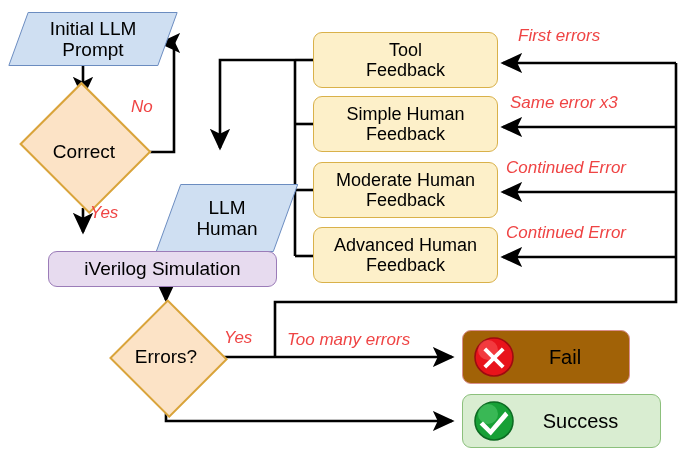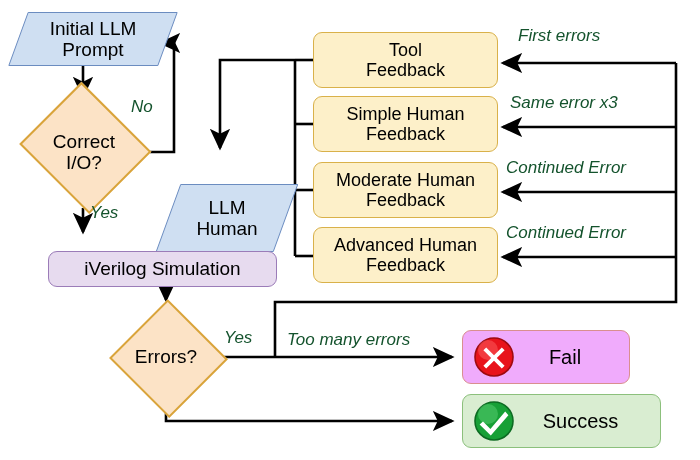--- a/index.html
+++ b/index.html
@@ -30,33 +30,33 @@
   .diamond .dshape{position:absolute;left:50%;top:50%;
       width:72%;height:72%;margin-left:-36%;margin-top:-36%;
       background:#fce3c6;border:2px solid #d9a43a;
       transform:rotate(45deg);}
   .diamond .txt{position:relative;z-index:2;}
 
   
   .rbox{border-radius:9px;font-size:18px;}
   .feedback{background:#fdf0c9;border:1.8px solid #d9b14a;}
   .sim{background:#e7dbef;border:1.8px solid #9b7cb8;font-size:19px;}
-  .fail{background:#f0abfc;border:1.8px solid #d98f8f;}
+  .fail{background:#a16207;border:1.8px solid #d98f8f;}
   .success{background:#d9edd1;border:1.8px solid #8cc07c;}
 
   .result{justify-content:flex-start;padding-left:10px;gap:12px;font-size:20px;}
   .result .label{flex:1;text-align:center;padding-right:26px;}
 
   .badge{width:42px;height:42px;flex:0 0 42px;border-radius:50%;
          position:relative;display:block;}
   .badge svg{display:block;width:42px;height:42px;}
 
   
   .elabel{position:absolute;font-family:"Liberation Sans",sans-serif;
-          font-size:17px;font-style:italic;color:#14532d;white-space:nowrap;}
+          font-size:17px;font-style:italic;color:#ef4444;white-space:nowrap;}
 </style>
 </head>
 <body>
 
 <div id="canvas">
 
   <svg id="wires" viewBox="0 0 700 460" xmlns="http://www.w3.org/2000/svg">
     <defs>
       <marker id="ah" markerWidth="9" markerHeight="9" refX="7.4" refY="4.5" orient="auto" markerUnits="strokeWidth">
         <path d="M0,0.6 L8.4,4.5 L0,8.4 L1.9,4.5 Z" fill="#000"></path>
@@ -101,21 +101,20 @@
     <div class="txt">
       <span>Initial LLM</span>
       <span>Prompt</span>
     </div>
   </div>
 
   <div class="node diamond" style="left:18px;top:94px;width:132px;height:116px;align-items:center;">
     <div class="dshape"></div>
     <div class="txt">
       <span>Correct</span>
-      <span>I/O?</span>
     </div>
   </div>
 
   <div class="node para" style="left:168px;top:152px;width:118px;height:68px;margin-top:32px;">
     <div class="skew"></div>
     <div class="txt">
       <span>LLM</span>
       <span>Human</span>
     </div>
   </div>

